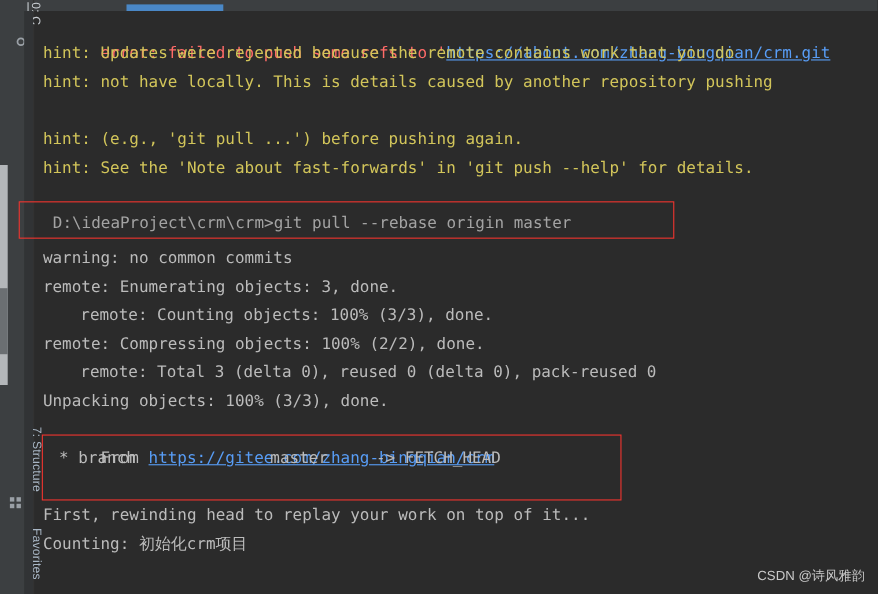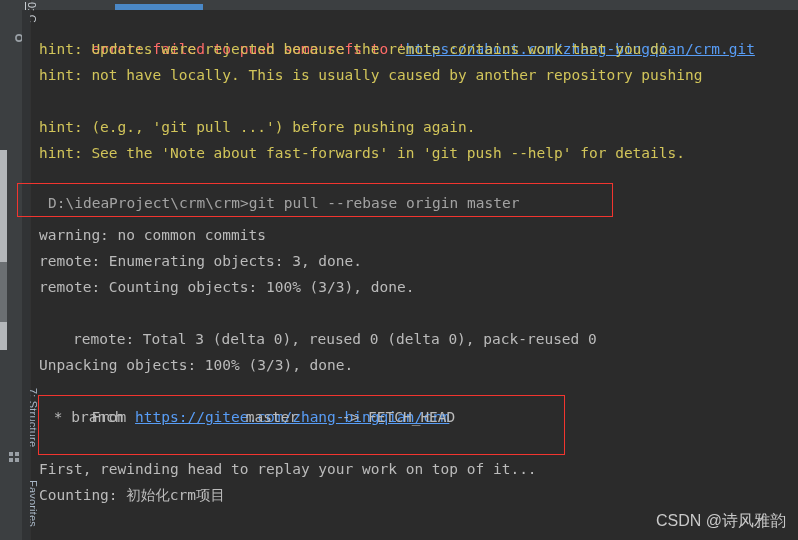--- a/index.html
+++ b/index.html
@@ -141,21 +141,21 @@
   }
   #redbox-cmd   { left: 17px;  top: 183px; width: 596px; height: 34px; }
   #redbox-fetch { left: 38px;  top: 395px; width: 527px; height: 60px; }
 
   
   #watermark {
     position: absolute;
     right: 12px; bottom: 8px;
     color: #d7d7d7;
     font-family: "Liberation Sans", sans-serif;
-    font-size: 16px;
+    font-size: 12px;
     opacity: .92;
     z-index: 9;
     white-space: nowrap;
   }
 
   
   #line-clip {
     position: absolute;
     left: 39px; bottom: 0;
     height: 6px;
@@ -211,29 +211,30 @@
     <div id="tab-active"></div>
   </div>
 
   <div id="console">
 
     <div class="line c-err" style="top:0px;">
       <span>error: failed to push some refs to '</span><span class="c-link">https://about.com/zhang-bingqian/crm.git</span>
     </div>
 
     <div class="line c-hint" style="top:26px;">hint: Updates were rejected because the remote contains work that you do</div>
-    <div class="line c-hint" style="top:52px;">hint: not have locally. This is usually caused by another repository pushing</div>
+    <div class="line c-hint" style="top:52px;">hint: not have locally. This is details caused by another repository pushing</div>
     <div class="line c-hint" style="top:104px;">hint: (e.g., 'git pull ...') before pushing again.</div>
     <div class="line c-hint" style="top:130px;">hint: See the 'Note about fast-forwards' in 'git push --help' for details.</div>
 
     <div class="line c-cmd" style="top:180px;left:18px;">D:\ideaProject\crm\crm&gt;git pull --rebase origin master</div>
 
     <div class="line c-out" style="top:212px;">warning: no common commits</div>
     <div class="line c-out" style="top:238px;">remote: Enumerating objects: 3, done.</div>
-    <div class="line c-out" style="top:264px;">remote: Counting objects: 100% (3/3), done.</div>
+    <div class="line c-out" style="top:264px;margin-left:34px;">remote: Counting objects: 100% (3/3), done.</div>
+    <div class="line c-out" style="top:290px;">remote: Compressing objects: 100% (2/2), done.</div>
     <div class="line c-out" style="top:316px;margin-left:34px;">remote: Total 3 (delta 0), reused 0 (delta 0), pack-reused 0</div>
     <div class="line c-out" style="top:342px;">Unpacking objects: 100% (3/3), done.</div>
 
     <div class="line c-out" style="top:368px;">
       <span>From </span><span class="c-link">https://gitee.com/zhang-bingqian/crm</span>
     </div>
 
     <div class="line c-out" style="top:394px;left:15px;"> * branch              master     -&gt; FETCH_HEAD</div>
     <div class="line c-out" style="top:446px;">First, rewinding head to replay your work on top of it...</div>
     <div class="line c-out" style="top:472px;">Counting: 初始化crm项目</div>

